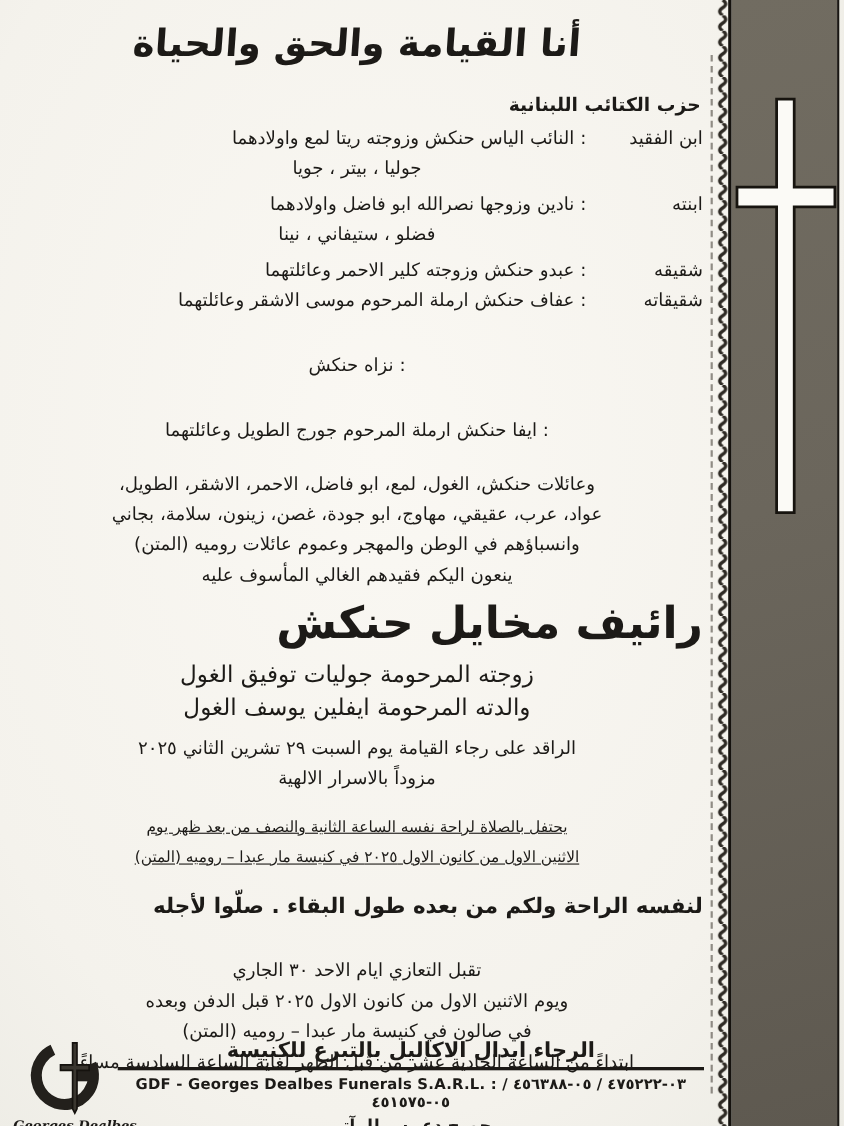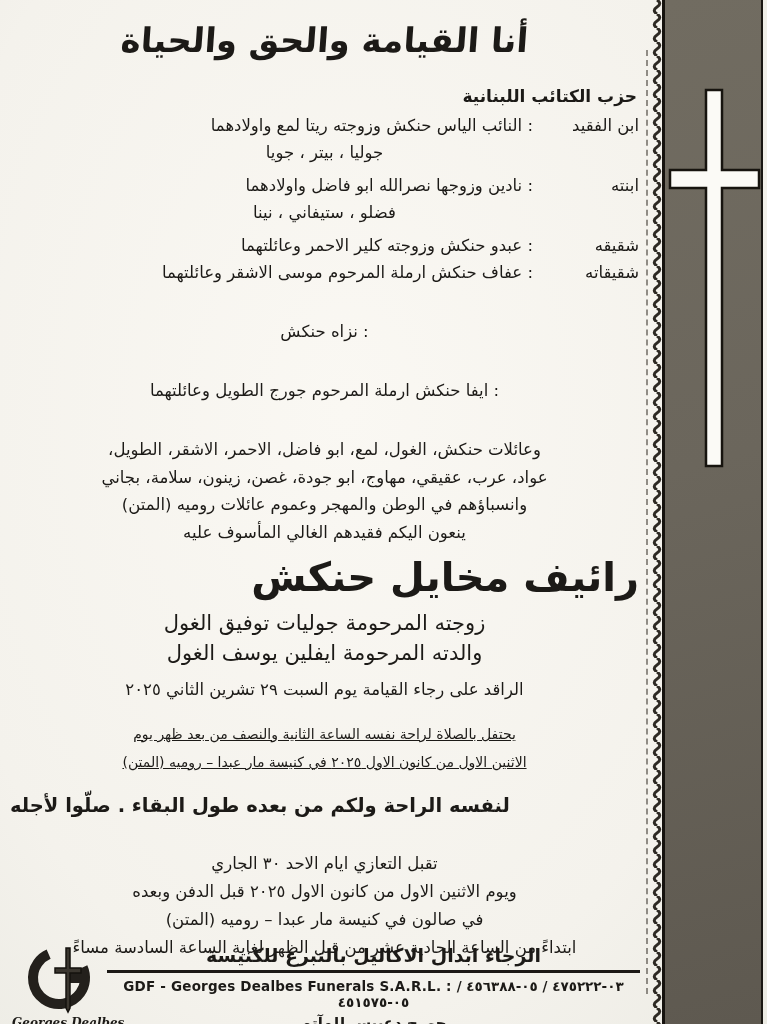--- a/index.html
+++ b/index.html
@@ -48,35 +48,35 @@
   }
 
   .rows { margin-top:6px; font-size:16.5px; line-height:27px; }
   .row { display:flex; }
   .row-label { flex:0 0 106px; }
   .row-value { flex:1; text-align:right; }
   .row-sub { text-align:center; line-height:27px; }
   .row-centered { text-align:center; line-height:27px;margin-top:32px; }
   .gap-s { margin-top:6px; }
 
-  .extended { margin-top:32px; font-size:16.5px; line-height:27.5px; text-align:center; }
+  .extended { margin-top:22px; font-size:16.5px; line-height:27.5px; text-align:center; }
 
   .name {
     margin-top:6px; text-align:right;
     font-size:40px; font-weight:bold; line-height:50px;
   }
   .kin { text-align:center; font-size:21px; font-weight:normal; line-height:30px; }
   .kin-first { margin-top:6px; }
 
   .death { margin-top:8px; text-align:center; font-size:16.5px; line-height:28px; }
 
   .funeral { margin-top:16px; text-align:center; font-size:14px; line-height:28px;text-decoration:underline; }
 
   .prayer {
-    margin-top:16px; text-align:left;
+    margin-top:16px; text-align:right;
     font-size:19.5px; font-weight:bold; line-height:28px;
   }
 
   .condolences { margin-top:30px; text-align:center; font-size:16.5px; line-height:28px; }
 
   
   .footer { position:absolute; bottom:0; left:0; right:125px; height:88px; }
   .footer-logo { position:absolute; left:12px; top:6px; width:100px; text-align:center; }
   .logo-script {
     font-family:"DejaVu Serif", serif; font-style:italic; font-weight:bold;
@@ -132,20 +132,21 @@
       <div>وانسباؤهم في الوطن والمهجر وعموم عائلات روميه (المتن)</div>
       <div>ينعون اليكم فقيدهم الغالي المأسوف عليه</div>
     </div>
 
     <div class="name">رائيف مخايل حنكش</div>
     <div class="kin kin-first">زوجته المرحومة جوليات توفيق الغول</div>
     <div class="kin">والدته المرحومة ايفلين يوسف الغول</div>
 
     <div class="death">
       <div>الراقد على رجاء القيامة يوم السبت ٢٩ تشرين الثاني ٢٠٢٥</div>
+      <div>مزوداً بالاسرار الالهية</div>
     </div>
 
     <div class="funeral">
       <div>يحتفل بالصلاة لراحة نفسه الساعة الثانية والنصف من بعد ظهر يوم</div>
       <div>الاثنين الاول من كانون الاول ٢٠٢٥ في كنيسة مار عبدا – روميه (المتن)</div>
     </div>
 
     <div class="prayer">لنفسه الراحة ولكم من بعده طول البقاء . صلّوا لأجله</div>
 
     <div class="condolences">

